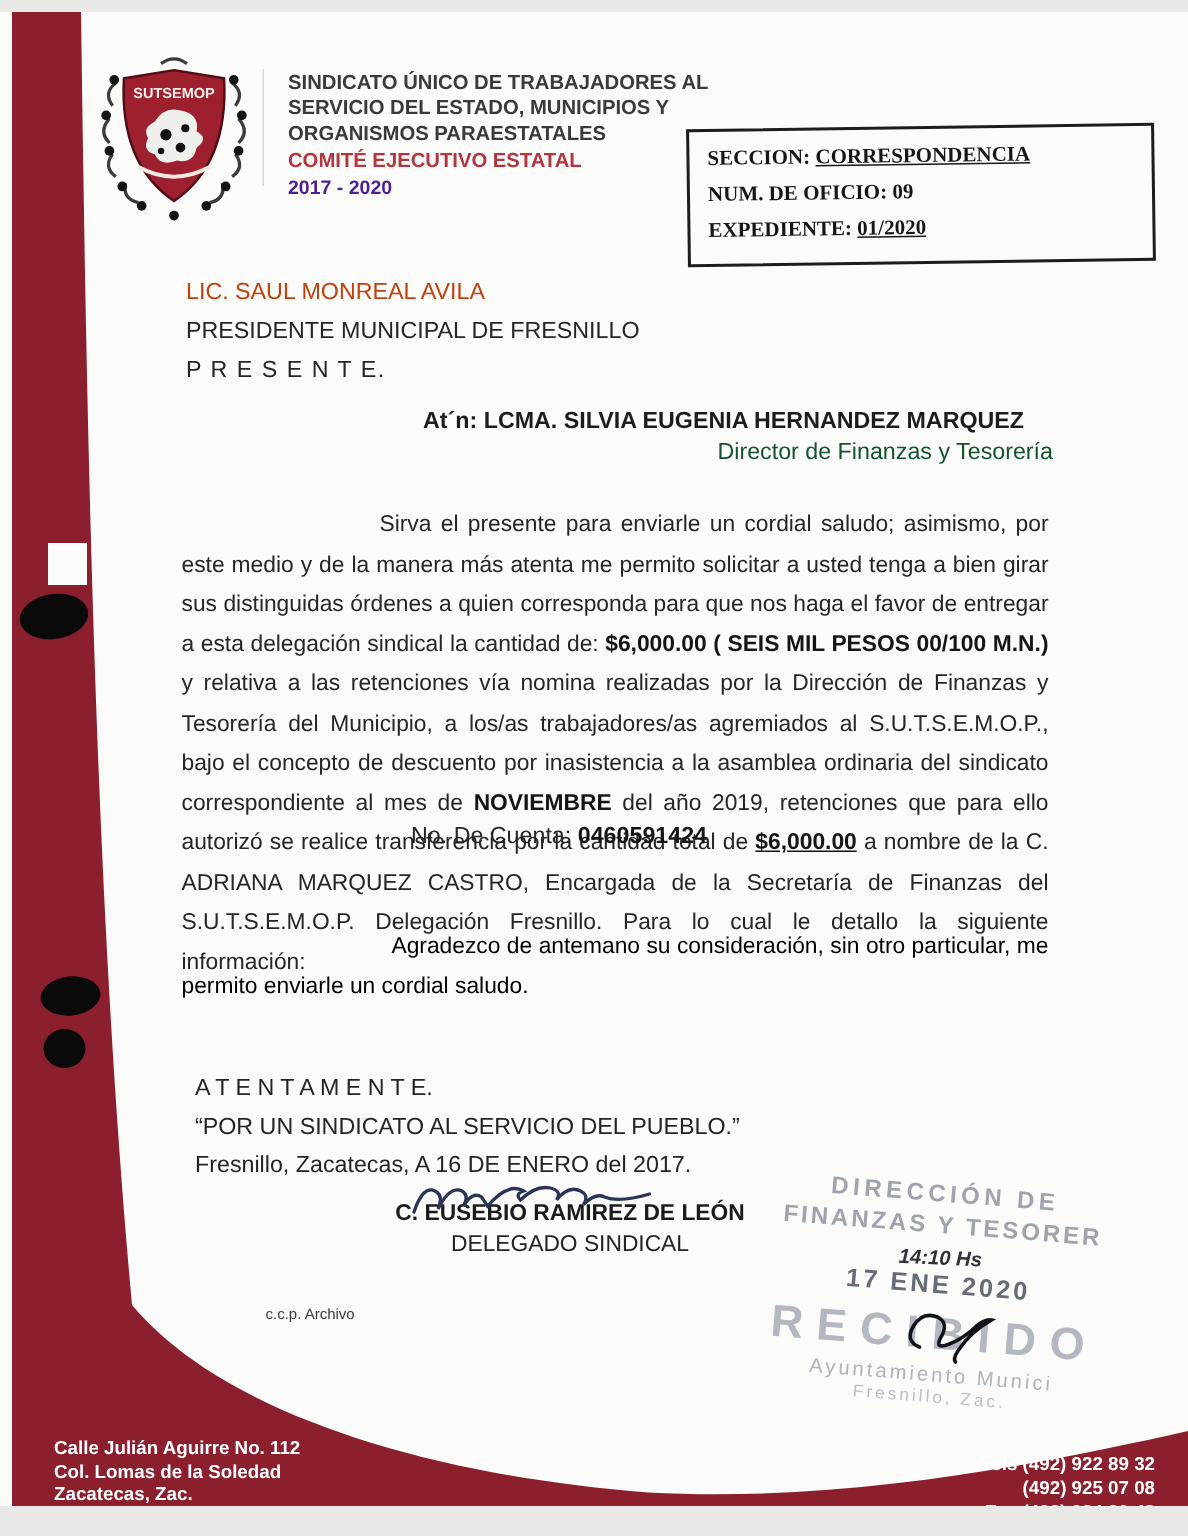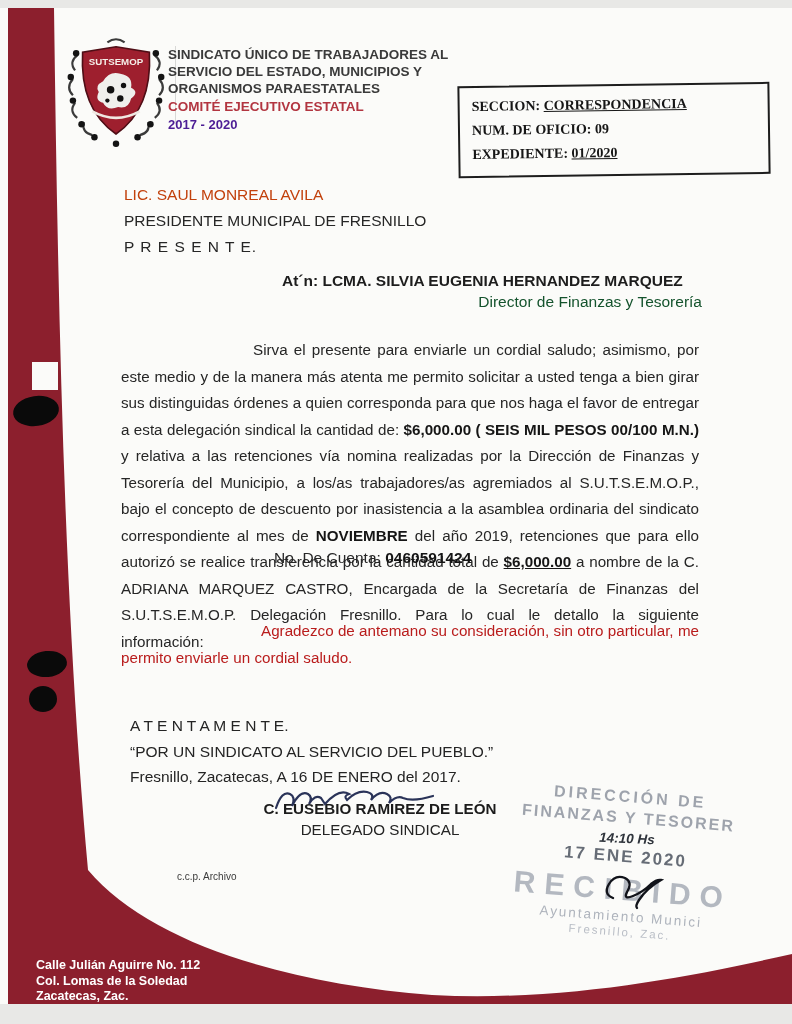--- a/index.html
+++ b/index.html
@@ -7,21 +7,21 @@
   .page {
     position:relative; width:792px; height:996px; margin:8px auto;
     background:#fbfbf9; overflow:hidden; color:#222;
   }
   .bg-svg { position:absolute; inset:0; z-index:0; }
   .content { position:absolute; inset:0; z-index:2; }
 
   
   .logo { position:absolute; left:62px; top:28px; width:108px; height:112px; }
   .v-divider { position:absolute; left:175px; top:38px; width:1px; height:78px; background:#d8d8d6; }
-  .org-block { position:absolute; left:168px; top:38px; width:300px; }
+  .org-block { position:absolute; left:192px; top:38px; width:300px; }
   .org-line { font-size:13.5px; font-weight:bold; color:#3a3a3a; line-height:17px; }
   .committee { font-size:13.5px; font-weight:bold; color:#b23540; line-height:18px; margin-top:1px; }
   .period { font-size:13px; font-weight:bold; color:#4c1d95; line-height:18px; }
 
   .info-box {
     position:absolute; left:458px; top:76px; width:312px; padding:7px 12px 9px 12px;
     border:2px solid #1d1d1d; transform:rotate(-0.8deg);
     font-family:"Liberation Serif", serif; font-size:14px; font-weight:bold; color:#161616;
   }
   .info-row { line-height:24px; white-space:nowrap; }
@@ -40,21 +40,21 @@
   
   .body-p1 {
     position:absolute; left:121px; top:329px; width:578px;
     font-size:15.2px; line-height:26.5px; text-align:justify; text-indent:132px; color:#262626;
   }
   .b { font-weight:bold; color:#151515; }
   .bu { font-weight:bold; text-decoration:underline; color:#151515; }
   .account { position:absolute; left:274px; top:541px; font-size:15.5px; color:#262626; }
   .body-p2 {
     position:absolute; left:121px; top:610px; width:578px;
-    font-size:15.2px; line-height:26.5px; text-align:justify; text-indent:140px; color:#b91c1c;
+    font-size:15.2px; line-height:26.5px; text-align:justify; text-indent:140px; color:#000000;
   }
 
   
   .closing { position:absolute; left:130px; top:705px; width:540px; font-size:15.5px; line-height:25.5px; color:#242424; }
 
   
   .sig-block { position:absolute; left:225px; top:792px; width:310px; text-align:center; z-index:4; }
   .sig-name { font-size:15.2px; font-weight:bold; color:#1b1b1b; white-space:nowrap; }
   .sig-title { font-size:15.2px; color:#242424; margin-top:4px; }
   .sig-scribble { position:absolute; left:268px; top:770px; z-index:5; }
@@ -194,15 +194,20 @@
     </svg>
 
     <div class="ccp">c.c.p. Archivo</div>
 
     <div class="footer-left">
       <div>Calle Julián Aguirre No. 112</div>
       <div>Col. Lomas de la Soledad</div>
       <div>Zacatecas, Zac.</div>
       <div>C.P. 98040</div>
     </div>
+    <div class="footer-right">
+      <div>Tels (492) 922 89 32</div>
+      <div>(492) 925 07 08</div>
+      <div>Fax (492) 924 30 43</div>
+    </div>
 
   </div>
 </div>
 
 </body></html>

